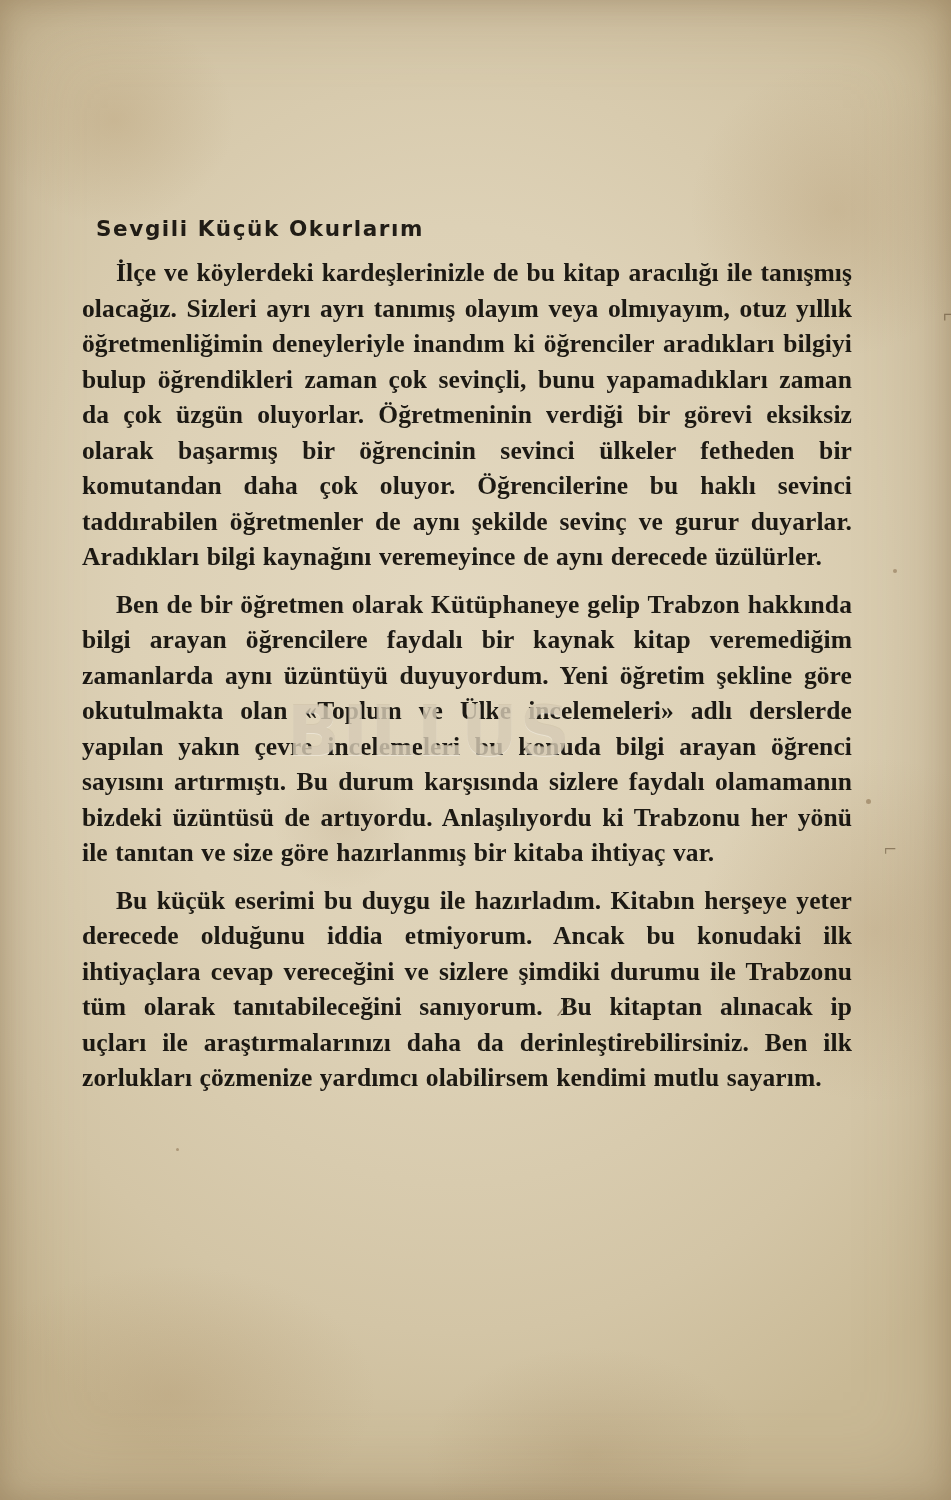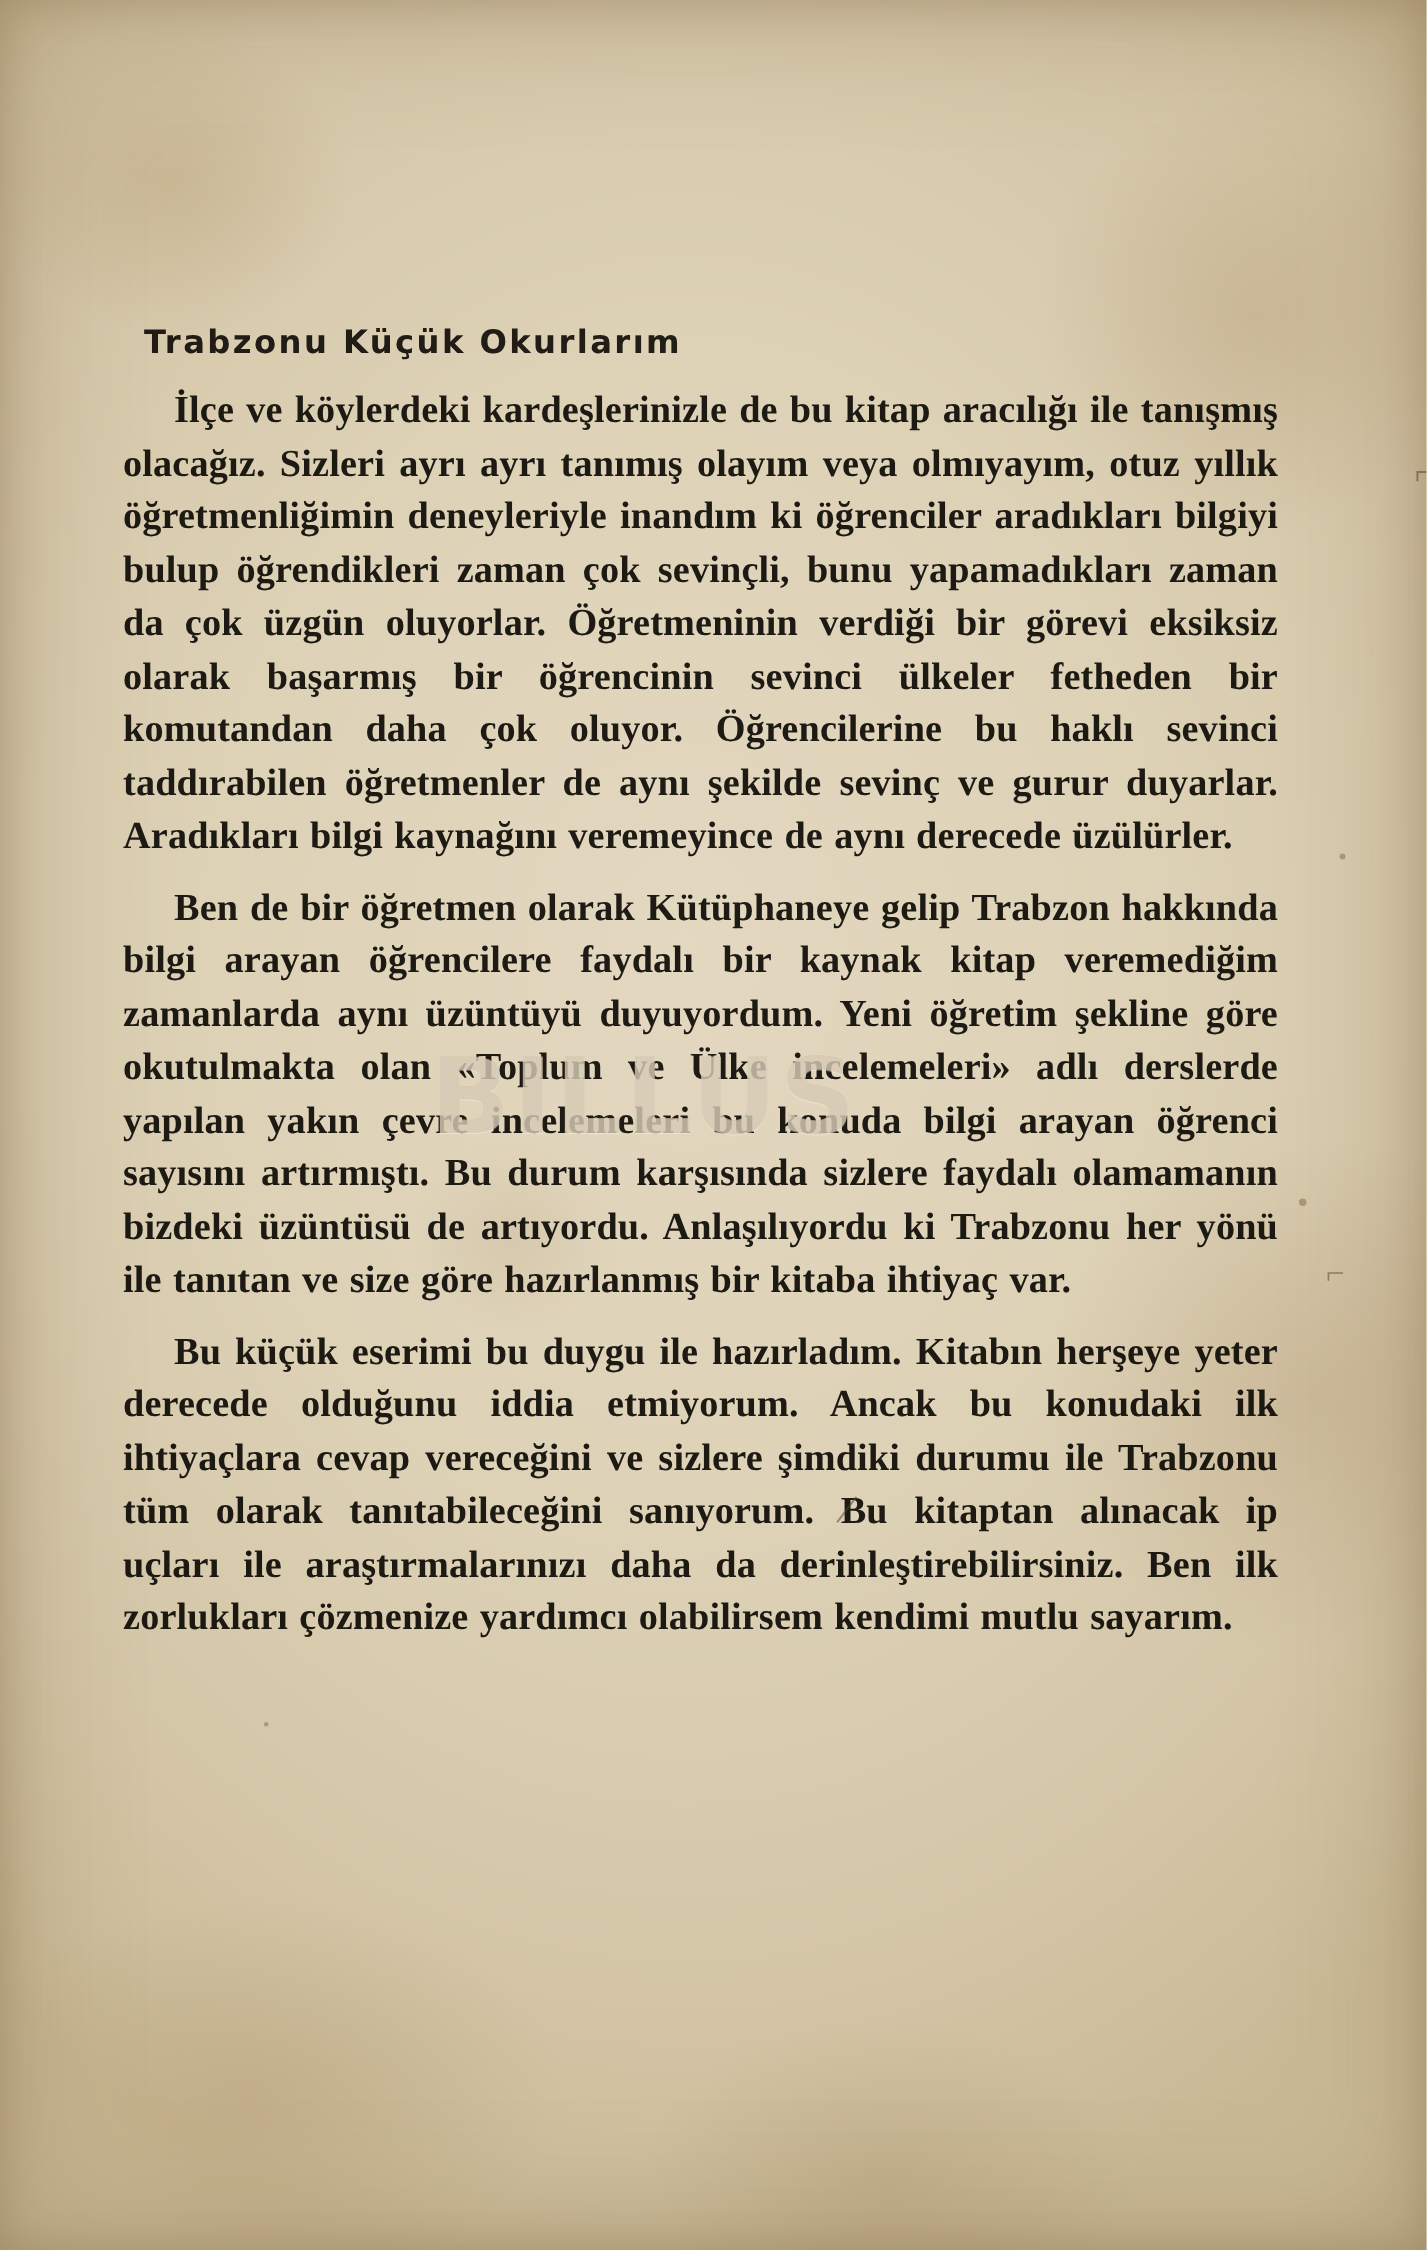--- a/index.html
+++ b/index.html
@@ -133,21 +133,21 @@
 </style>
 </head>
 <body>
 
 <div id="page">
 
   <div id="watermark">BILLUS</div>
 
   <div id="content">
 
-    <h1 class="heading">Trabzonu Küçük Okurlarım</h1>
+    <h1 class="heading">Sevgili Küçük Okurlarım</h1>
 
     <p class="para p2">İlçe ve köylerdeki kardeşlerinizle de bu kitap aracılığı ile tanışmış olacağız. Sizleri ayrı ayrı tanımış olayım veya olmıyayım, otuz yıllık öğretmenliğimin deneyleriyle inandım ki öğrenciler aradıkları bilgiyi bulup öğrendikleri zaman çok sevinçli, bunu yapamadıkları zaman da çok üzgün oluyorlar. Öğretmeninin verdiği bir görevi eksiksiz olarak başarmış bir öğrencinin sevinci ülkeler fetheden bir komutandan daha çok oluyor. Öğrencilerine bu haklı sevinci taddırabilen öğretmenler de aynı şekilde sevinç ve gurur duyarlar. Aradıkları bilgi kaynağını veremeyince de aynı derecede üzülürler.</p>
     <p class="para p3">Ben de bir öğretmen olarak Kütüphaneye gelip Trabzon hakkında bilgi arayan öğrencilere faydalı bir kaynak kitap veremediğim zamanlarda aynı üzüntüyü duyuyordum. Yeni öğretim şekline göre okutulmakta olan «Toplum ve Ülke incelemeleri» adlı derslerde yapılan yakın çevre incelemeleri bu konuda bilgi arayan öğrenci sayısını artırmıştı. Bu durum karşısında sizlere faydalı olamamanın bizdeki üzüntüsü de artıyordu. Anlaşılıyordu ki Trabzonu her yönü ile tanıtan ve size göre hazırlanmış bir kitaba ihtiyaç var.</p>
     <p class="para p4">Bu küçük eserimi bu duygu ile hazırladım. Kitabın herşeye yeter derecede olduğunu iddia etmiyorum. Ancak bu konudaki ilk ihtiyaçlara cevap vereceğini ve sizlere şimdiki durumu ile Trabzonu tüm olarak tanıtabileceğini sanıyorum. Bu kitaptan alınacak ip uçları ile araştırmalarınızı daha da derinleştirebilirsiniz. Ben ilk zorlukları çözmenize yardımcı olabilirsem kendimi mutlu sayarım.</p>
 
 
   </div>
 
   <span class="speck" style="left:893px;top:569px;width:4px;height:4px;"></span>
   <span class="speck" style="left:866px;top:799px;width:5px;height:5px;"></span>

